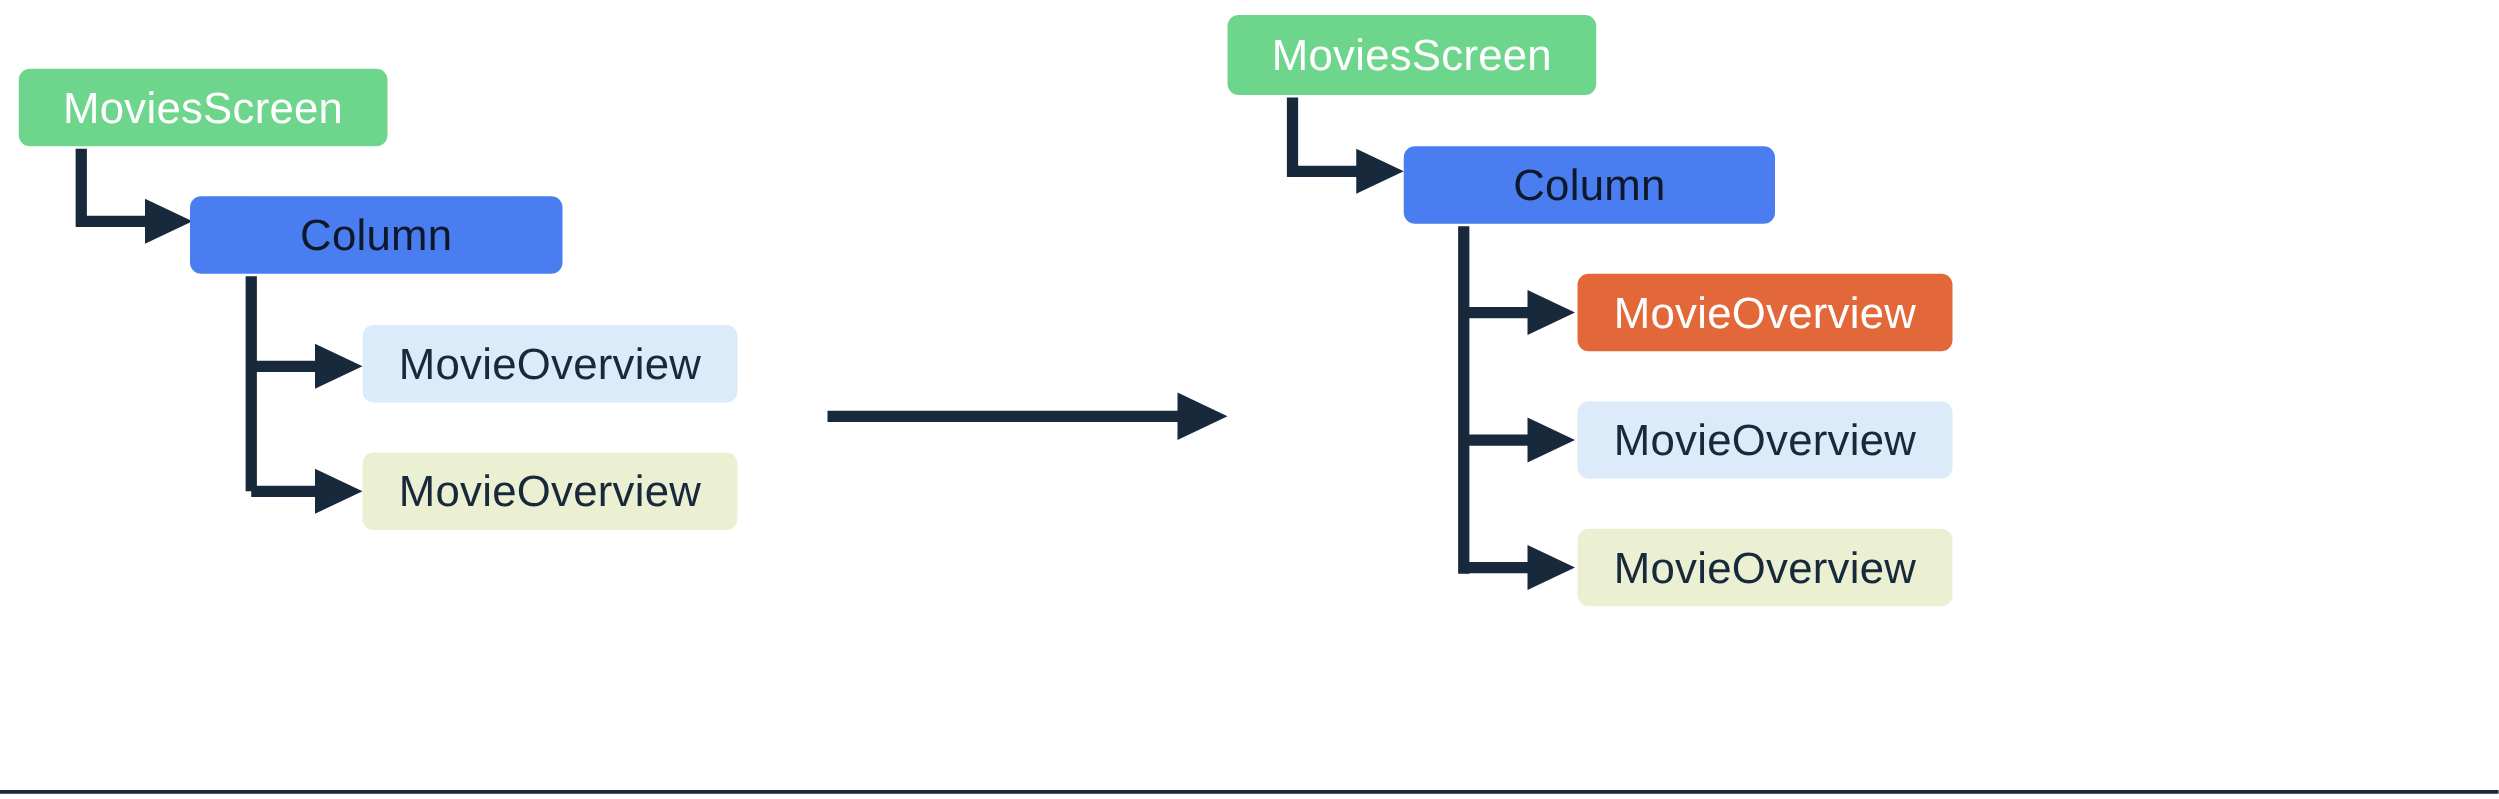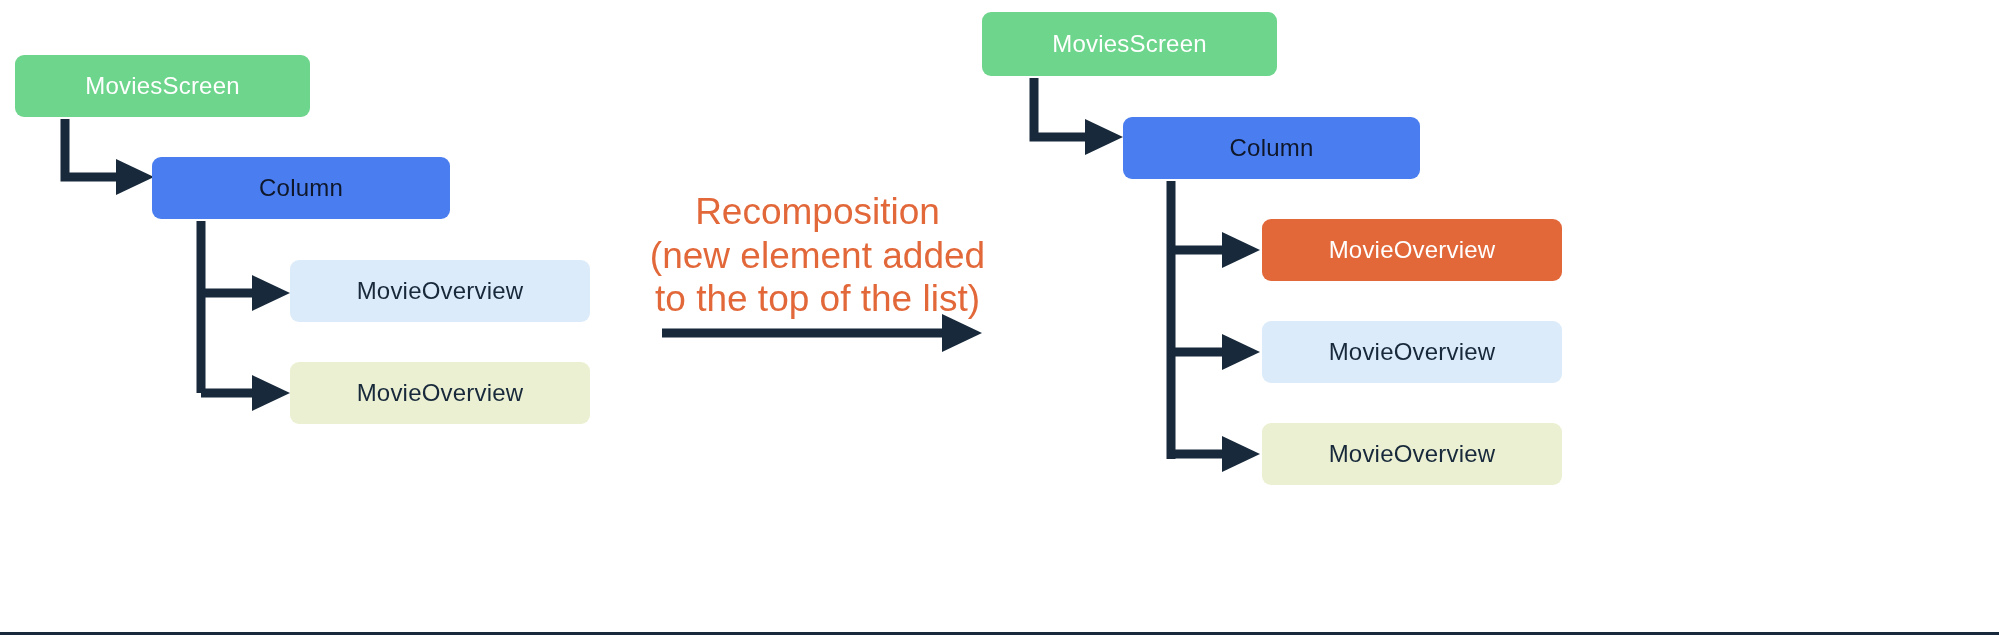--- a/index.html
+++ b/index.html
@@ -15,21 +15,21 @@
     width: 1999px;
     height: 639px;
     background: #ffffff;
   }
   .node {
     position: absolute;
     border-radius: 9px;
     display: flex;
     align-items: center;
     justify-content: center;
-    font-size: 24px;
+    font-size: 35px;
     line-height: 1;
     letter-spacing: 0.2px;
     white-space: nowrap;
     padding: 0 14px;
   }
   .node-green   { background: #6ed58c; color: #ffffff; }
   .node-blue    { background: #4a7ef0; color: #0f172a; }
   .node-orange  { background: #e2683a; color: #ffffff; }
   .node-ltblue  { background: #dcebfa; color: #17293b; }
   .node-ltyellow{ background: #ecf0d2; color: #17293b; }
@@ -91,23 +91,20 @@
   </div>
 
   <div class="node node-ltblue" style="left:290px; top:260px; width:300px; height:62px;">
     <span>MovieOverview</span>
   </div>
 
   <div class="node node-ltyellow" style="left:290px; top:362px; width:300px; height:62px;">
     <span>MovieOverview</span>
   </div>
 
-  <div class="caption" style="left:645px; top:190px; width:345px;">Recomposition
-(new element added
-to the top of the list)</div>
 
   <div class="transition-arrow" style="left:660px; top:312px; width:325px; height:42px;">
     <svg width="325" height="42" viewBox="0 0 325 42">
       <path d="M2,21 L288,21" fill="none" stroke="#17293b" stroke-width="9"></path>
       <path d="M282,2 L322,21 L282,40 Z" fill="#17293b"></path>
     </svg>
   </div>
 
   <div class="node node-green" style="left:982px; top:12px; width:295px; height:64px;">
     <span>MoviesScreen</span>

